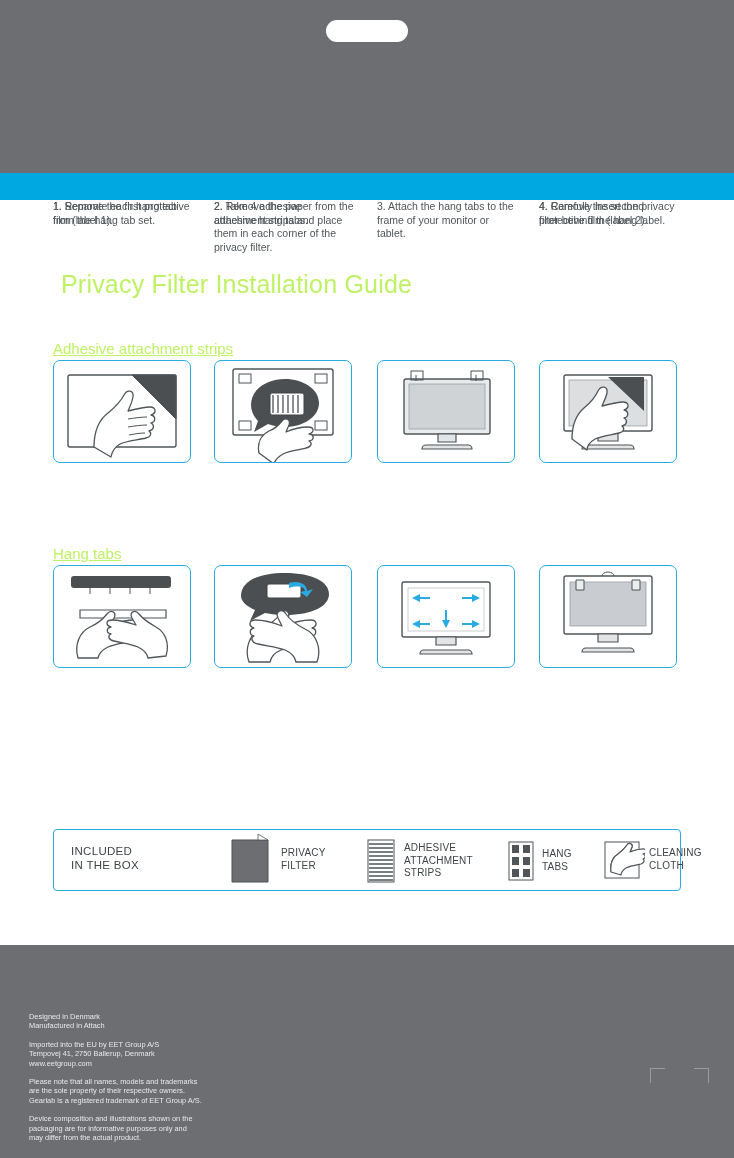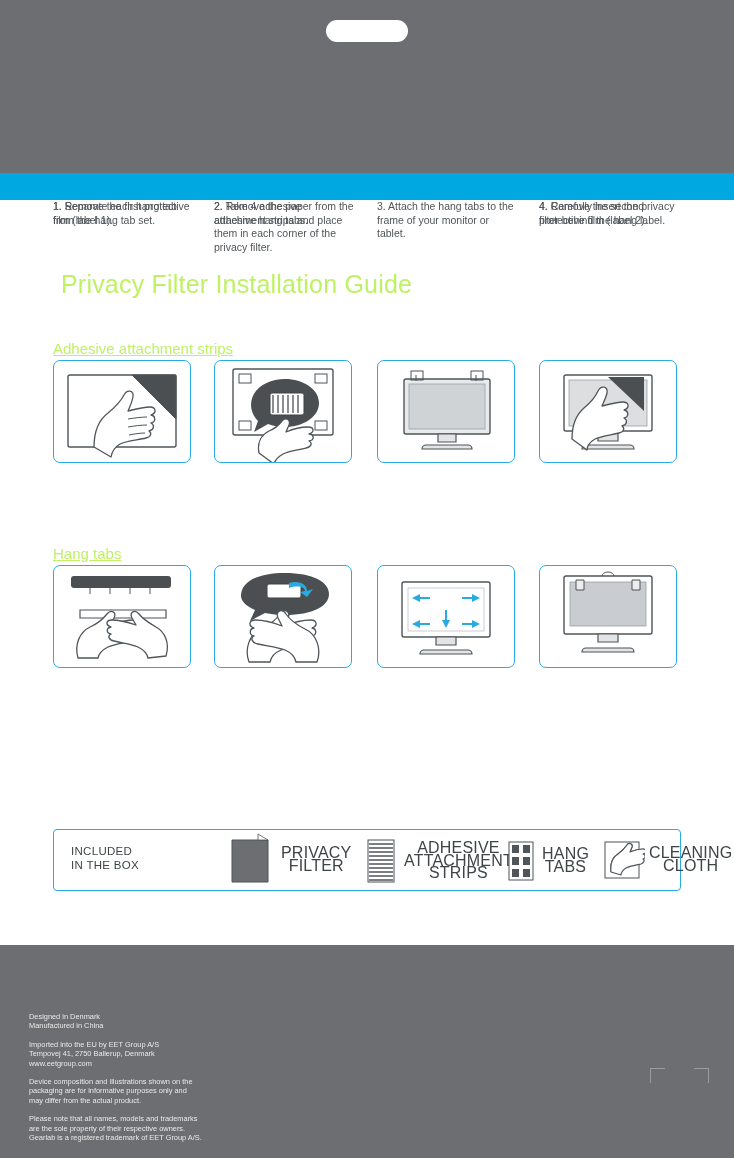--- a/index.html
+++ b/index.html
@@ -73,21 +73,21 @@
   .box-bar{
     position:absolute;left:53px;top:629px;width:628px;height:62px;
     border:1.6px solid #29abe2;border-radius:4px;background:#fff;box-sizing:border-box;
   }
   .box-bar .bb-title{
     position:absolute;left:17px;top:14px;font-size:11.5px;line-height:14px;color:#3f4447;
     letter-spacing:0.3px;
   }
   .bb-item{position:absolute;top:0;height:62px;}
   .bb-item .lbl{
-    position:absolute;font-size:16px;line-height:12.5px;color:#3f4447;letter-spacing:0.2px;text-align:center;
+    position:absolute;font-size:10px;line-height:12.5px;color:#3f4447;letter-spacing:0.2px;
   }
   .bb1{left:170px;} .bb2{left:310px;} .bb3{left:450px;} .bb4{left:545px;}
 
   
   .footer{
     position:absolute;left:29px;top:1012px;width:330px;color:#e9e9ea;font-size:7.4px;line-height:9.4px;
   }
   .footer p{margin:0 0 9px 0;}
   .crop-mark{position:absolute;width:14px;height:14px;}
   .cm-l{left:650px;top:1068px;border-left:1px solid #9a9b9e;border-top:1px solid #9a9b9e;}
@@ -310,35 +310,35 @@
           <span>CLOTH</span>
         </div>
       </div>
     </div>
 
   </div>
 
   <div class="footer">
     <p>
       <span>Designed in Denmark</span><br>
-      <span>Manufactured in China</span>
+      <span>Manufactured in Attach</span>
     </p>
     <p>
       <span>Imported into the EU by EET Group A/S</span><br>
       <span>Tempovej 41, 2750 Ballerup, Denmark</span><br>
       <span>www.eetgroup.com</span>
     </p>
     <p>
+      <span>Please note that all names, models and trademarks</span><br>
+      <span>are the sole property of their respective owners.</span><br>
+      <span>Gearlab is a registered trademark of EET Group A/S.</span>
+    </p>
+    <p>
       <span>Device composition and illustrations shown on the</span><br>
       <span>packaging are for informative purposes only and</span><br>
       <span>may differ from the actual product.</span>
     </p>
-    <p>
-      <span>Please note that all names, models and trademarks</span><br>
-      <span>are the sole property of their respective owners.</span><br>
-      <span>Gearlab is a registered trademark of EET Group A/S.</span>
-    </p>
   </div>
 
   <div class="crop-mark cm-l"></div>
   <div class="crop-mark cm-r"></div>
 
 </div>
 
 </body></html>

